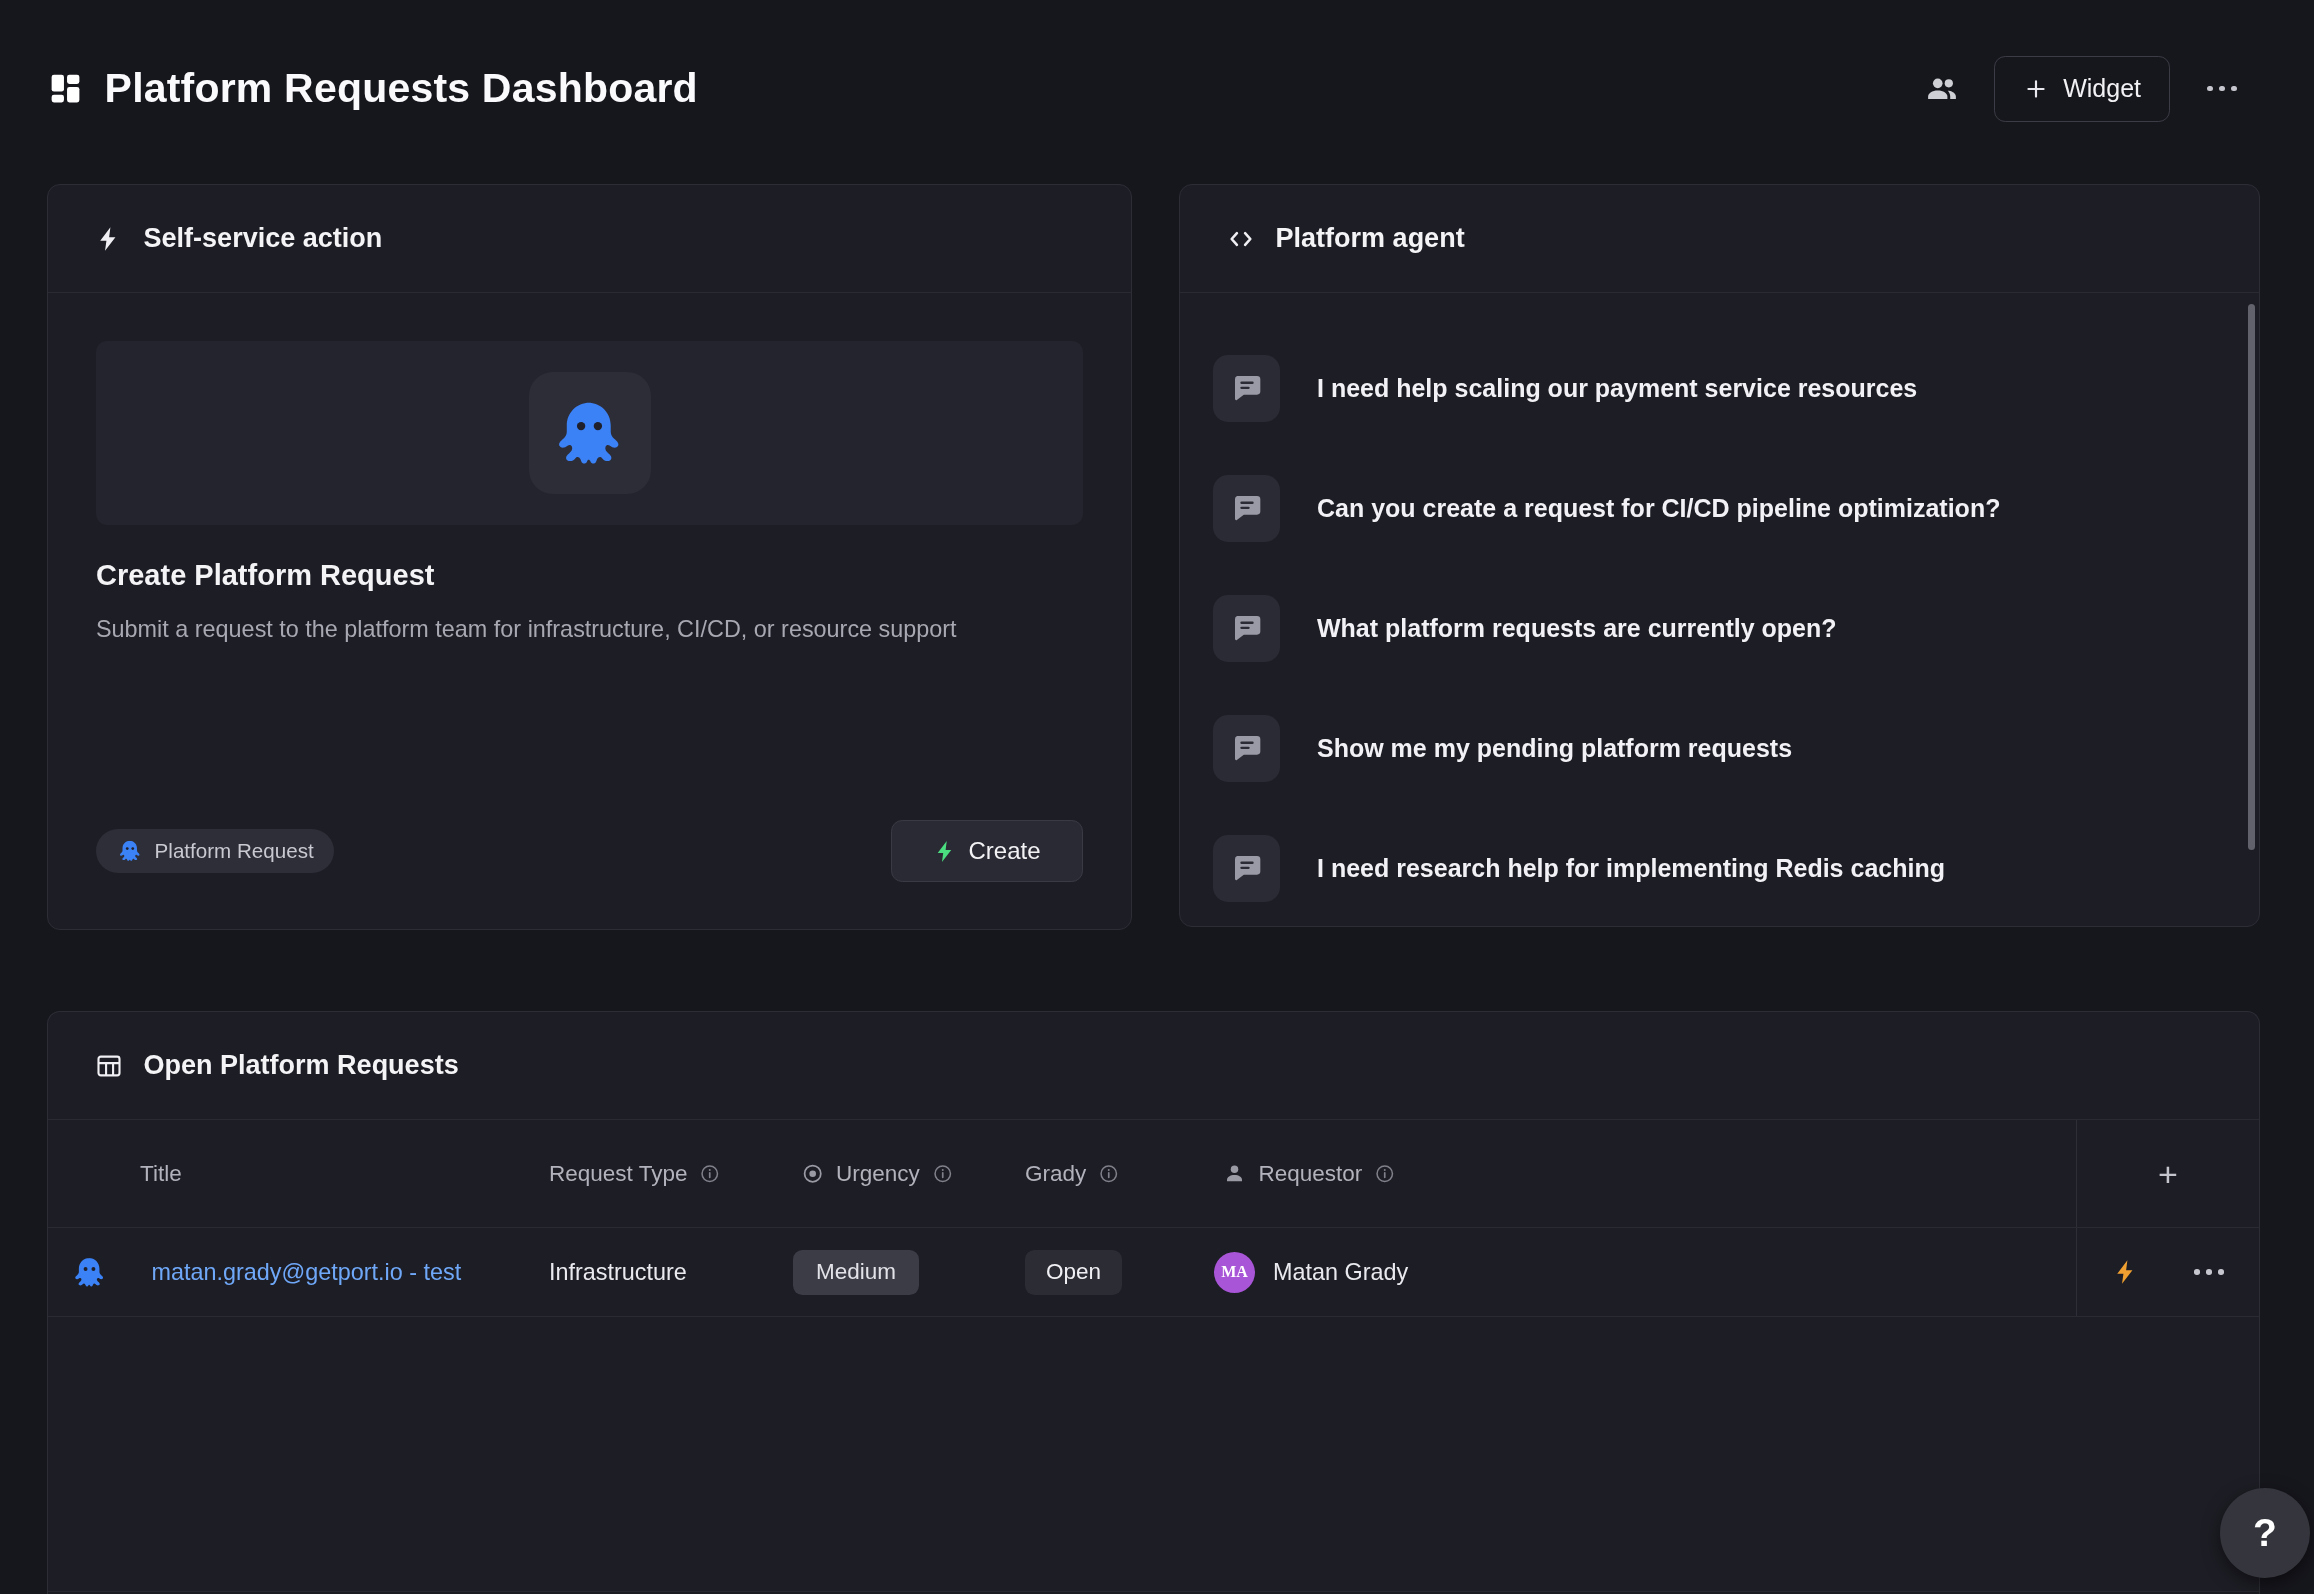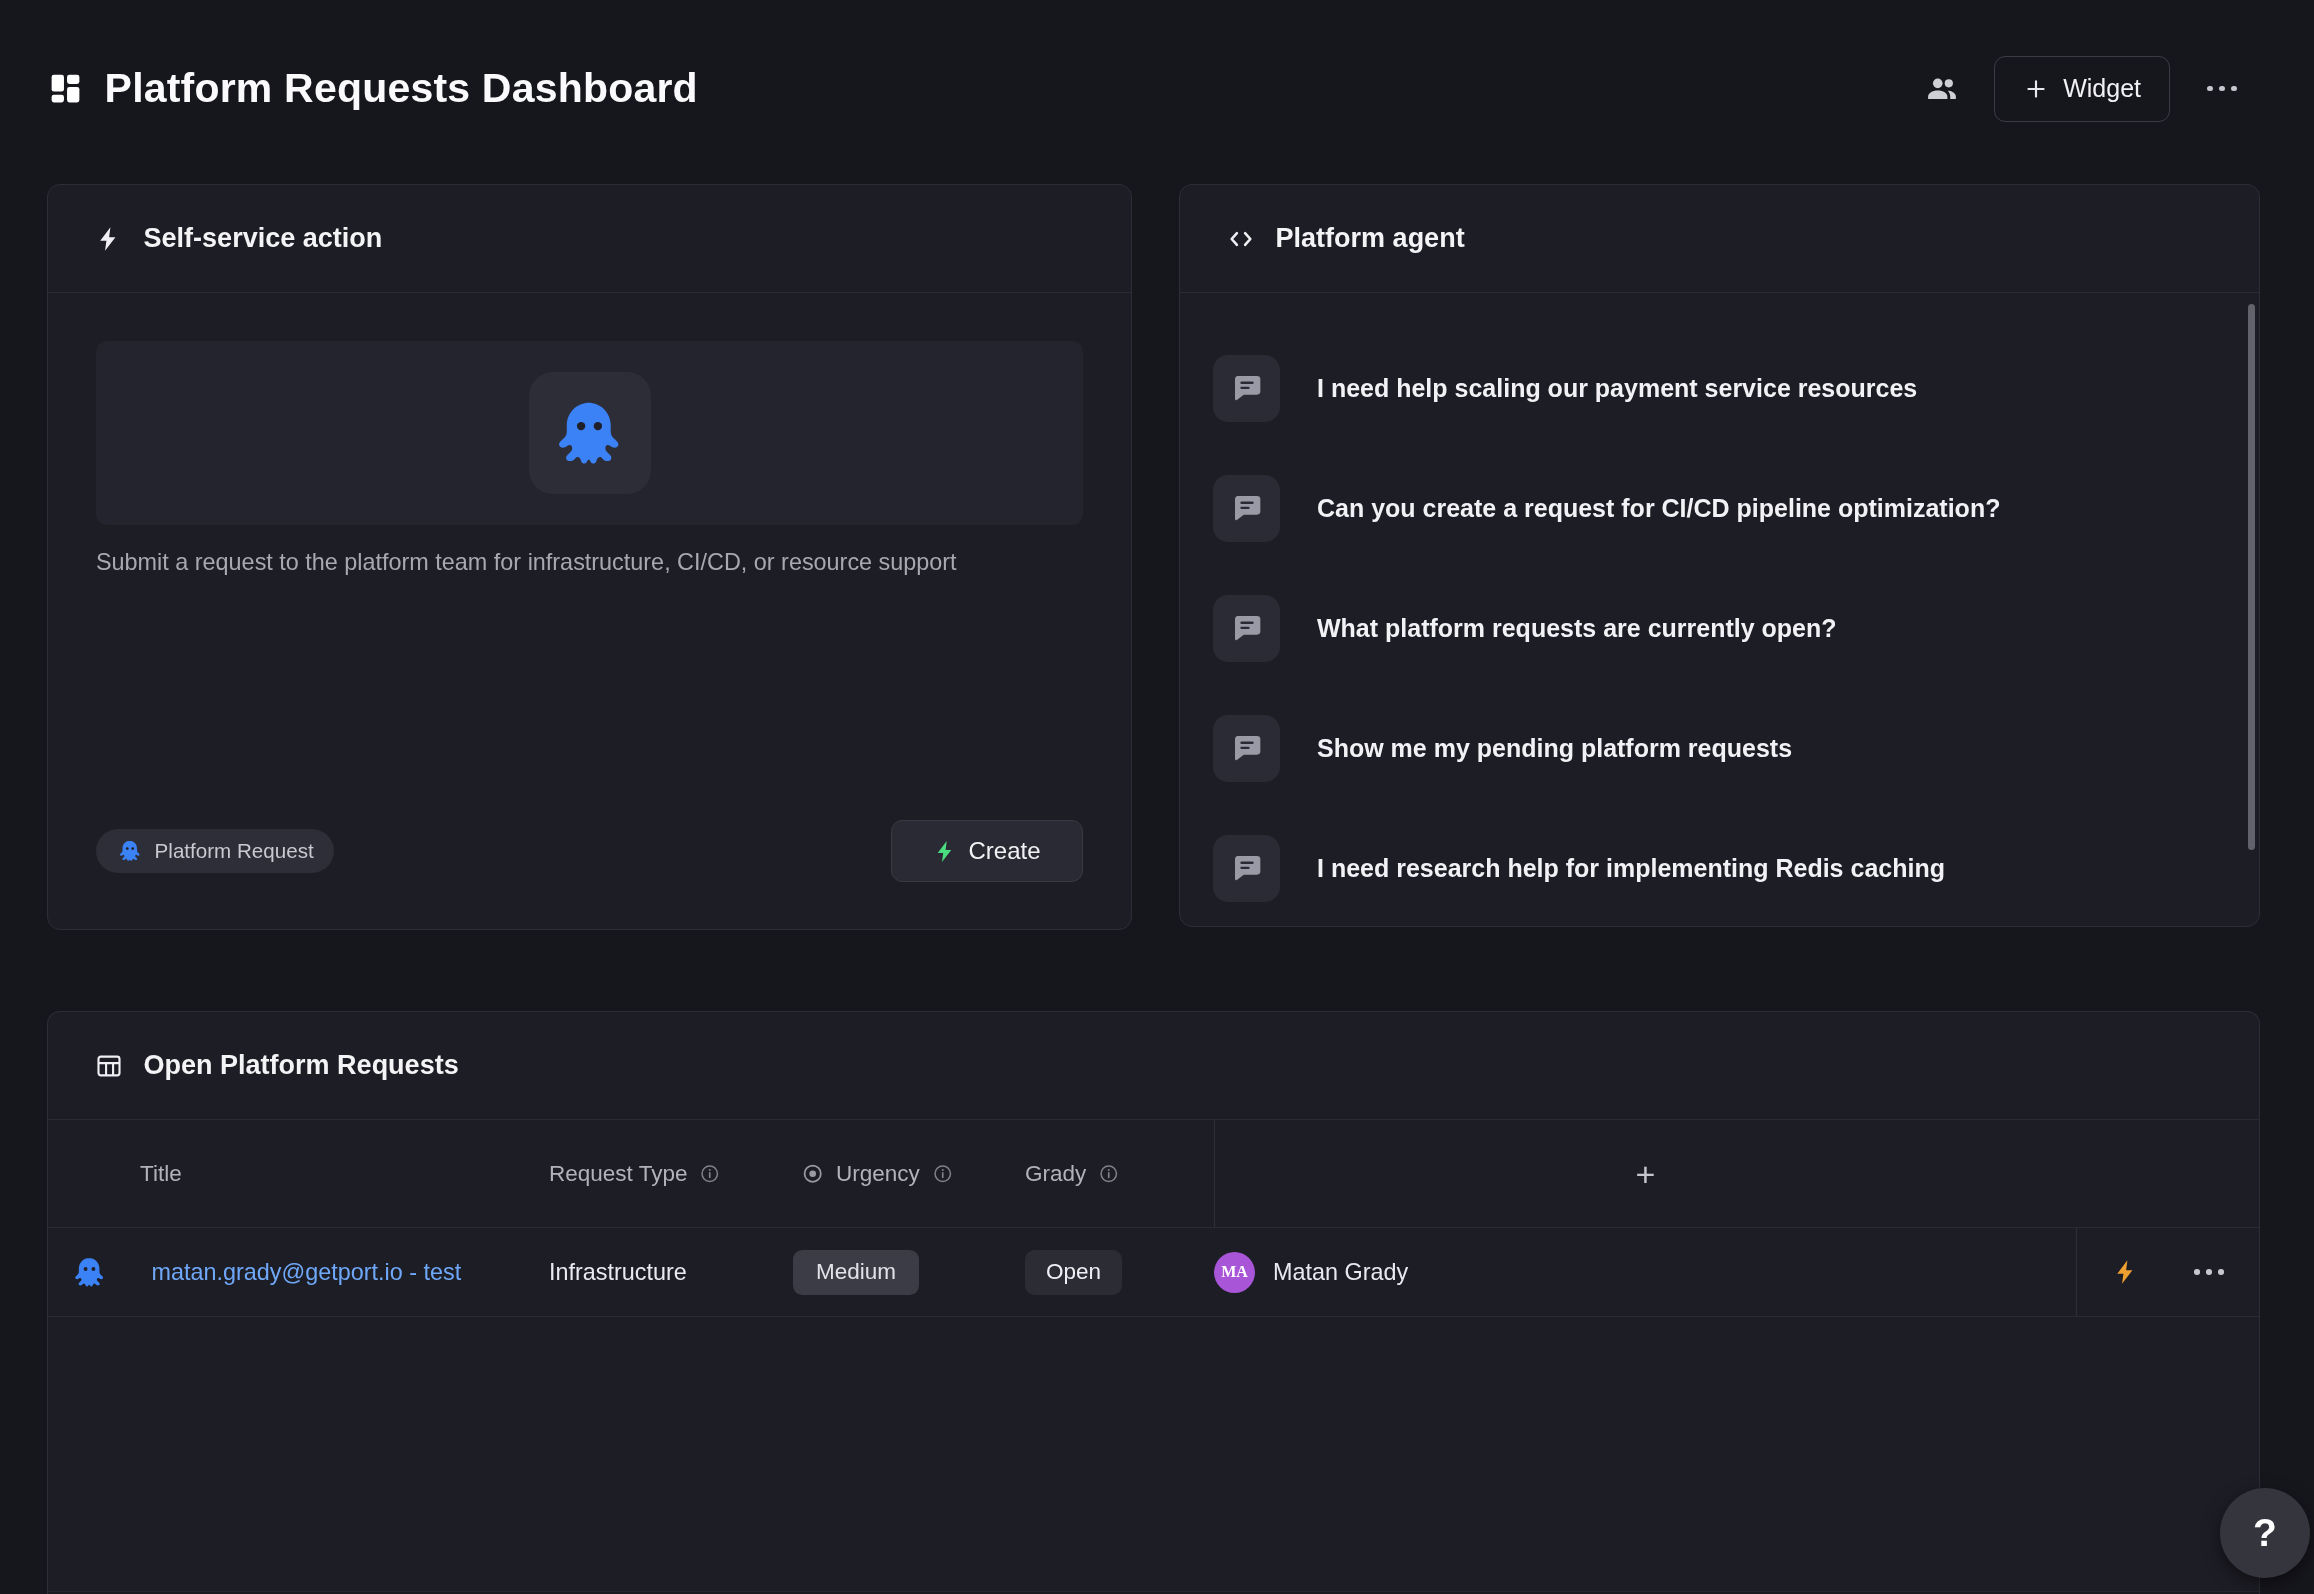--- a/index.html
+++ b/index.html
@@ -209,20 +209,21 @@
       <span class="card-title">Self-service action</span>
     </div>
     <div class="ss-body">
       <div class="ss-tile">
         <div class="octo-box">
           <svg class="ic octo-lg" viewBox="0 0 84 84" width="79" height="79">
               <use href="#i-octopus"></use>
             </svg>
         </div>
       </div>
+      <h2 class="ss-title">Create Platform Request</h2>
       <p class="ss-desc">Submit a request to the platform team for infrastructure, CI/CD, or resource support</p>
       <div class="ss-footer">
         <span class="tag-pill">
           <svg class="ic octo-sm" viewBox="0 0 28 28" width="26" height="26">
               <use href="#i-octopus"></use>
             </svg>
           <span>Platform Request</span>
         </span>
         <button class="create-btn">
           <svg class="ic bolt-green" viewBox="0 0 27 27" width="25" height="25">
@@ -308,20 +309,29 @@
         <svg class="ic radio-ic" viewBox="0 0 25 25" width="23.4" height="23.4">
             <use href="#i-radio"></use>
           </svg>
         <span>Urgency</span>
         <svg class="ic info-ic" viewBox="0 0 23 23" width="21.5" height="21.5">
             <use href="#i-info"></use>
           </svg>
       </div>
       <div class="th">
         <span>Grady</span>
+        <svg class="ic info-ic" viewBox="0 0 23 23" width="21.5" height="21.5">
+            <use href="#i-info"></use>
+          </svg>
+      </div>
+      <div class="th th-req">
+        <svg class="ic person-ic" viewBox="0 0 27 27" width="25" height="25">
+            <use href="#i-person"></use>
+          </svg>
+        <span>Requestor</span>
         <svg class="ic info-ic" viewBox="0 0 23 23" width="21.5" height="21.5">
             <use href="#i-info"></use>
           </svg>
       </div>
       <div class="th th-actions">
         <button class="addcol">+</button>
       </div>
     </div>
 
     <div class="trow">

